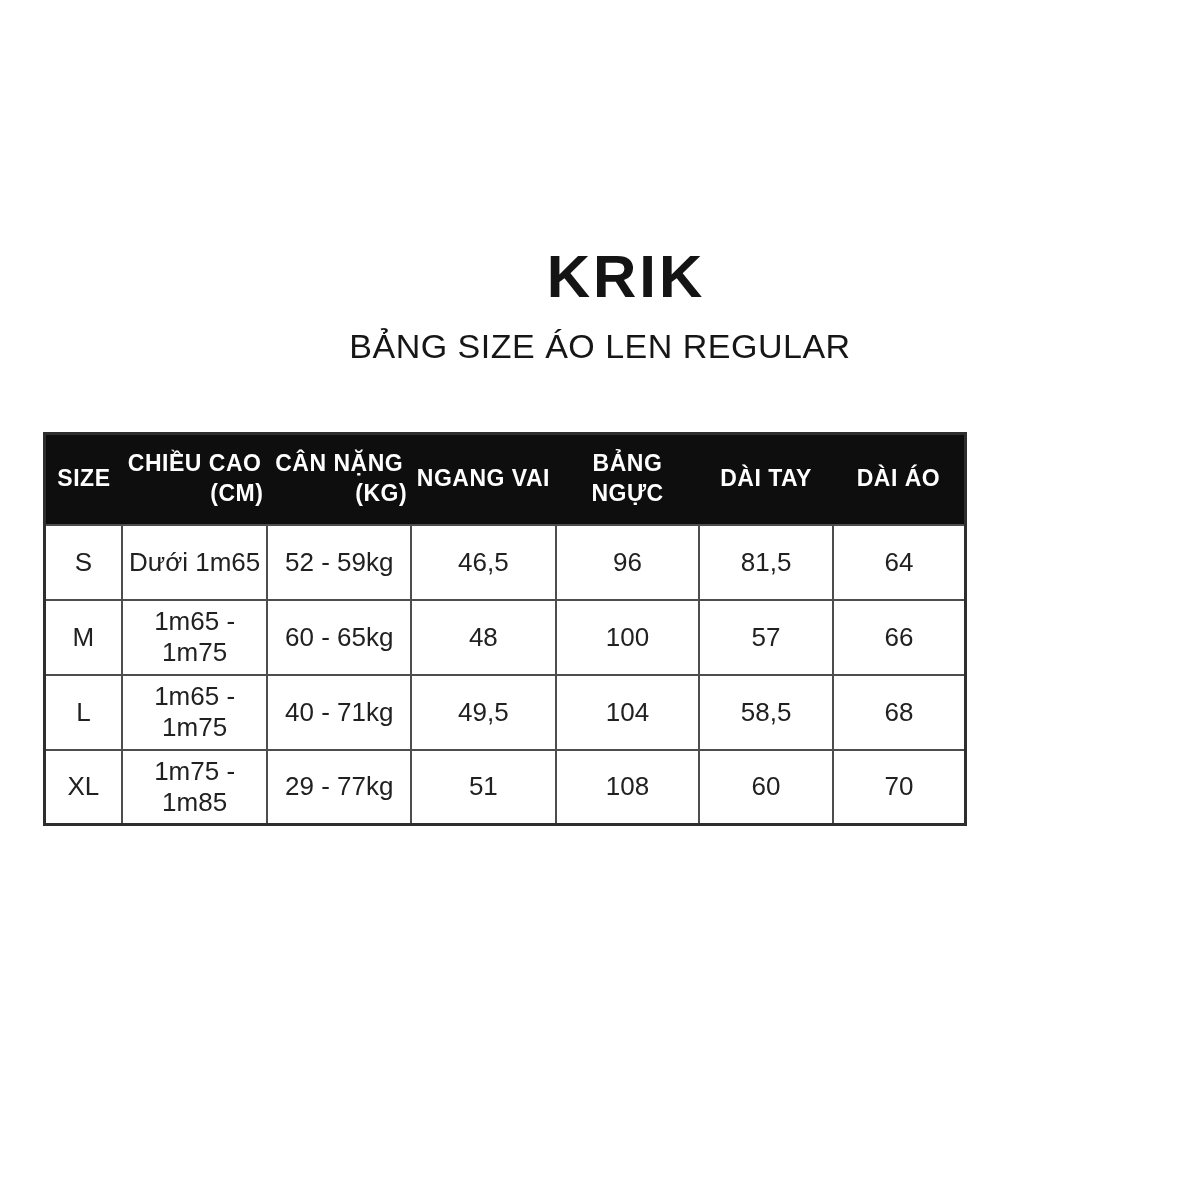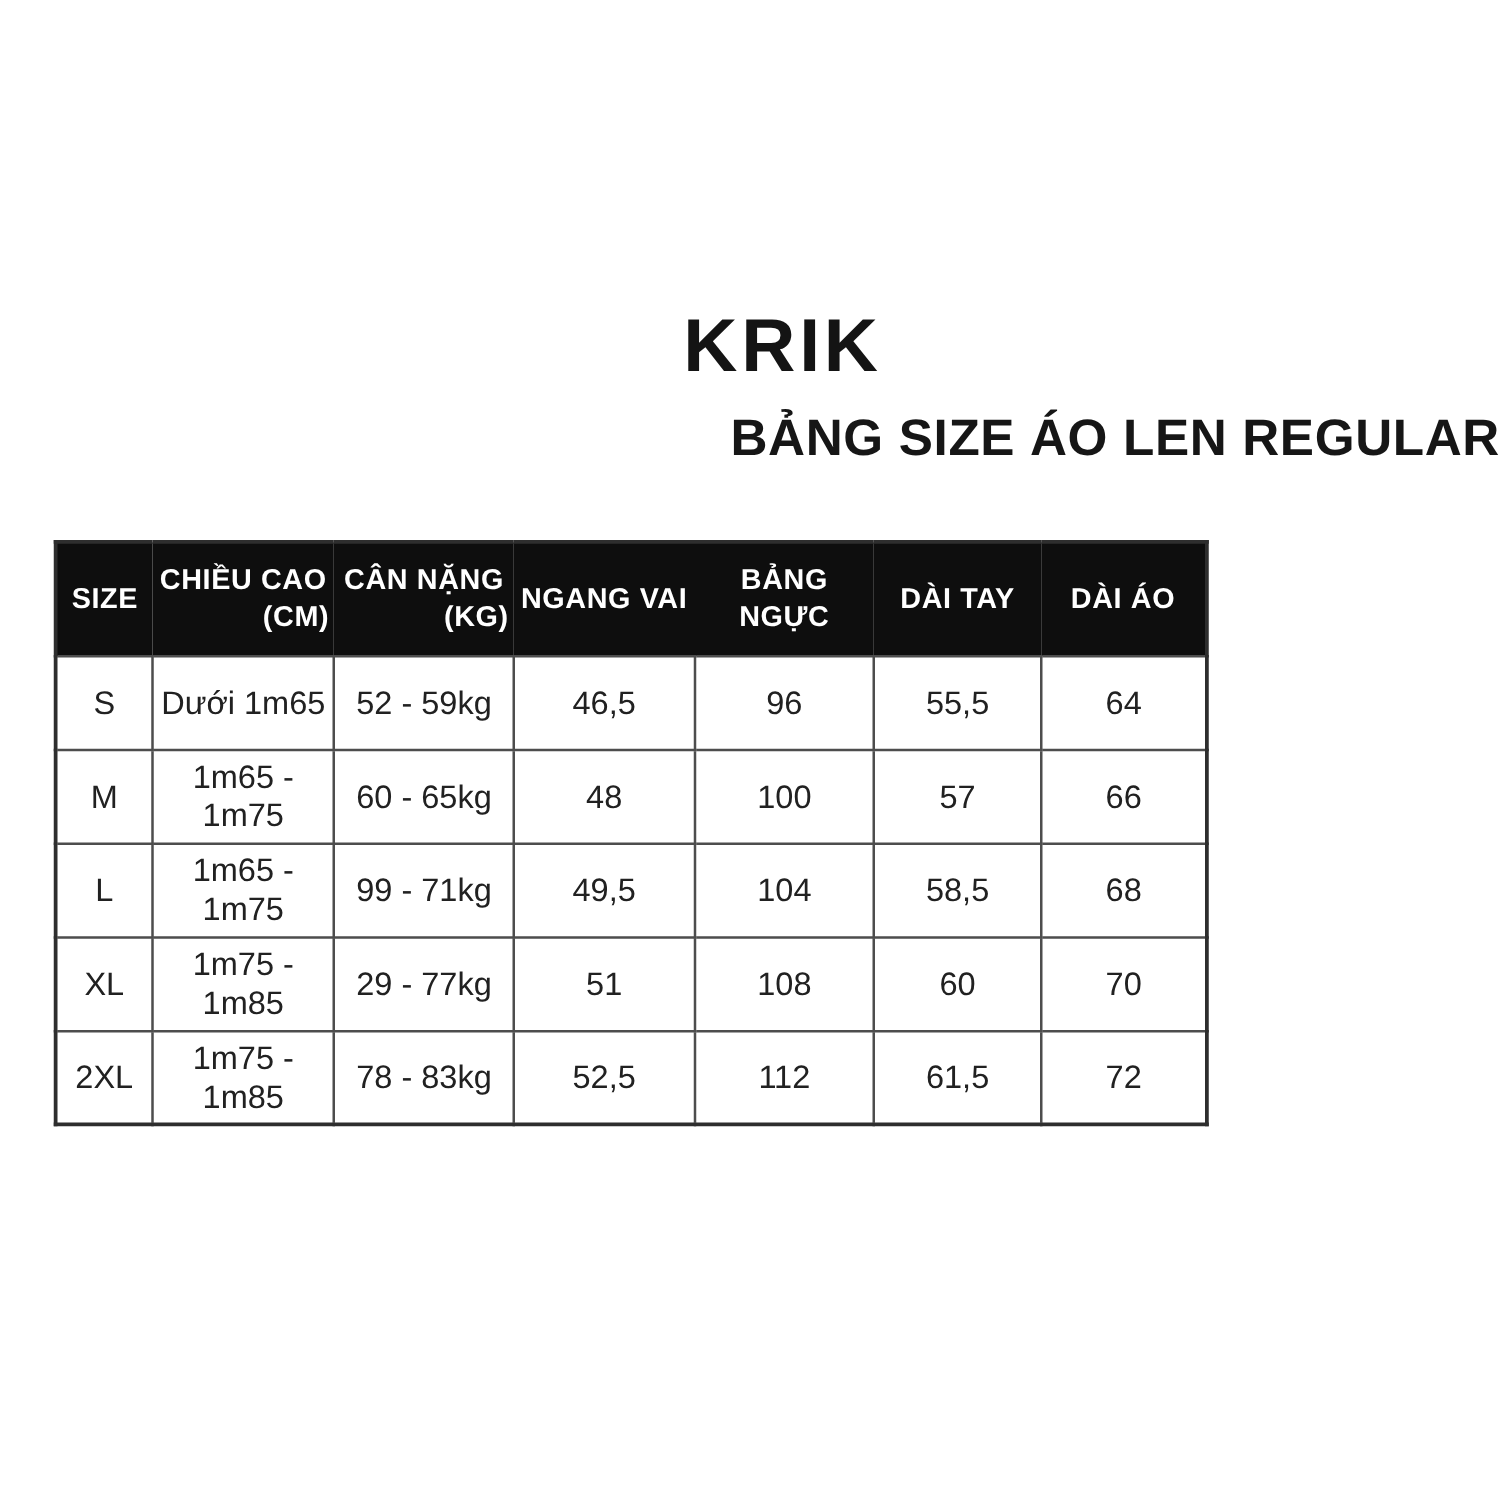--- a/index.html
+++ b/index.html
@@ -31,23 +31,23 @@
     letter-spacing: 3px;
     color: #141414;
     line-height: 1;
     margin-left: 26px;
   }
   .title {
     position: absolute;
     top: 328px;
     left: 0;
     width: 100%;
-    text-align: right;
-    font-size: 41px;
-    font-weight: 700;
+    text-align: center;
+    font-size: 34px;
+    font-weight: 400;
     letter-spacing: 0.5px;
     color: #161616;
     line-height: 1.1;
     margin: 0;
   }
   table.size-table {
     position: absolute;
     top: 432px;
     left: 43px;
     width: 924px;
@@ -125,54 +125,45 @@
           <th><span class="h-label">DÀI ÁO</span></th>
         </tr>
     </thead>
     <tbody id="body-rows">
         <tr>
           <td>S</td>
           <td>Dưới 1m65</td>
           <td>52 - 59kg</td>
           <td>46,5</td>
           <td>96</td>
-          <td>55,5</td>
+          <td>81,5</td>
           <td>64</td>
         </tr>
         <tr>
           <td>M</td>
           <td>1m65 - 1m75</td>
           <td>60 - 65kg</td>
           <td>48</td>
           <td>100</td>
           <td>57</td>
           <td>66</td>
         </tr>
         <tr>
           <td>L</td>
           <td>1m65 - 1m75</td>
-          <td>99 - 71kg</td>
+          <td>40 - 71kg</td>
           <td>49,5</td>
           <td>104</td>
           <td>58,5</td>
           <td>68</td>
         </tr>
         <tr>
           <td>XL</td>
           <td>1m75 - 1m85</td>
           <td>29 - 77kg</td>
           <td>51</td>
           <td>108</td>
           <td>60</td>
           <td>70</td>
         </tr>
-        <tr>
-          <td>2XL</td>
-          <td>1m75 - 1m85</td>
-          <td>78 - 83kg</td>
-          <td>52,5</td>
-          <td>112</td>
-          <td>61,5</td>
-          <td>72</td>
-        </tr>
       </tbody>
   </table>
 </div>
 
 </body></html>

